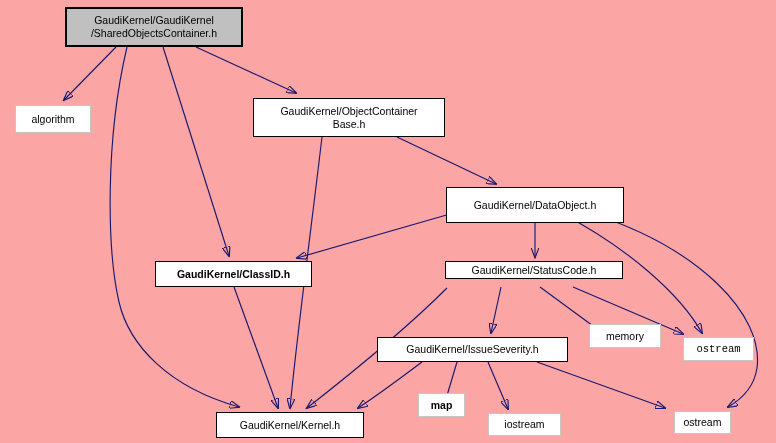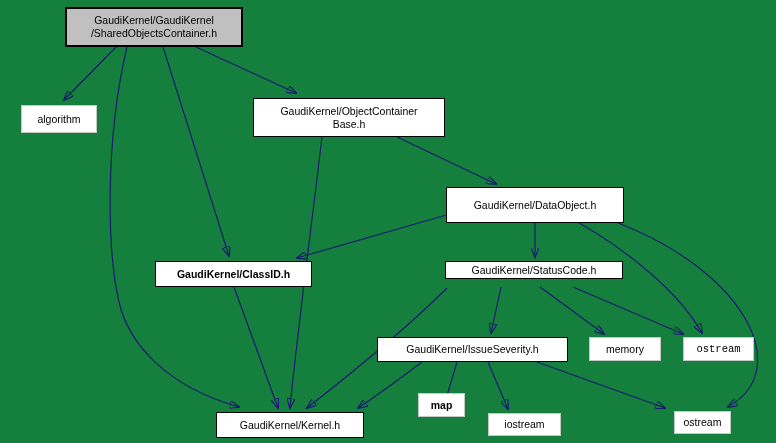--- a/index.html
+++ b/index.html
@@ -1,20 +1,20 @@
 <!DOCTYPE html>
 <html><head>
 <meta charset="utf-8">
 <style>
   html, body { margin: 0; padding: 0; background: #ffffff; }
   .canvas {
     position: relative;
     width: 776px;
     height: 443px;
-    background: #15803d;
+    background: #fca5a5;
     font-family: "Liberation Sans", sans-serif;
     overflow: hidden;
   }
   .edges {
     position: absolute;
     left: 0; top: 0;
     width: 776px; height: 443px;
     pointer-events: none;
   }
   .edges path {
@@ -73,34 +73,34 @@
     <path marker-end="url(#arrow)" d="M447,288 C417,318 362,365 307,408"></path>
     <path marker-end="url(#arrow)" d="M457,362 L443,409"></path>
     <path marker-end="url(#arrow)" d="M488,362 L508,409"></path>
     <path marker-end="url(#arrow)" d="M537,362 L665,408"></path>
     <path marker-end="url(#arrow)" d="M422,362 C398,380 375,397 358,408"></path>
   </svg>
 
   <div class="node main" style="left:65px; top:7px; width:178px; height:40px;">GaudiKernel/GaudiKernel
 /SharedObjectsContainer.h</div>
 
-  <div class="node system" style="left:21px; top:105px; width:76px; height:28px;">algorithm</div>
+  <div class="node system" style="left:15px; top:105px; width:76px; height:28px;">algorithm</div>
 
   <div class="node" style="left:253px; top:98px; width:192px; height:39px;">GaudiKernel/ObjectContainer
 Base.h</div>
 
   <div class="node" style="left:446px; top:187px; width:178px; height:36px;">GaudiKernel/DataObject.h</div>
 
   <div class="node" style="left:155px; top:261px; width:157px; height:26px;font-weight:bold;">GaudiKernel/ClassID.h</div>
 
   <div class="node" style="left:445px; top:261px; width:178px; height:18px;">GaudiKernel/StatusCode.h</div>
 
   <div class="node" style="left:377px; top:337px; width:191px; height:25px;">GaudiKernel/IssueSeverity.h</div>
 
-  <div class="node system" style="left:589px; top:337px; width:72px; height:24px;">memory</div>
+  <div class="node system" style="left:589px; top:324px; width:72px; height:24px;">memory</div>
 
   <div class="node system" style="left:683px; top:337px; width:71px; height:24px;font-family:Liberation Mono, monospace;">ostream</div>
 
   <div class="node" style="left:216px; top:412px; width:148px; height:26px;">GaudiKernel/Kernel.h</div>
 
   <div class="node system" style="left:418px; top:393px; width:47px; height:24px;font-weight:bold;">map</div>
 
   <div class="node system" style="left:488px; top:413px; width:73px; height:23px;">iostream</div>
 
   <div class="node system" style="left:674px; top:411px; width:57px; height:23px;">ostream</div>

